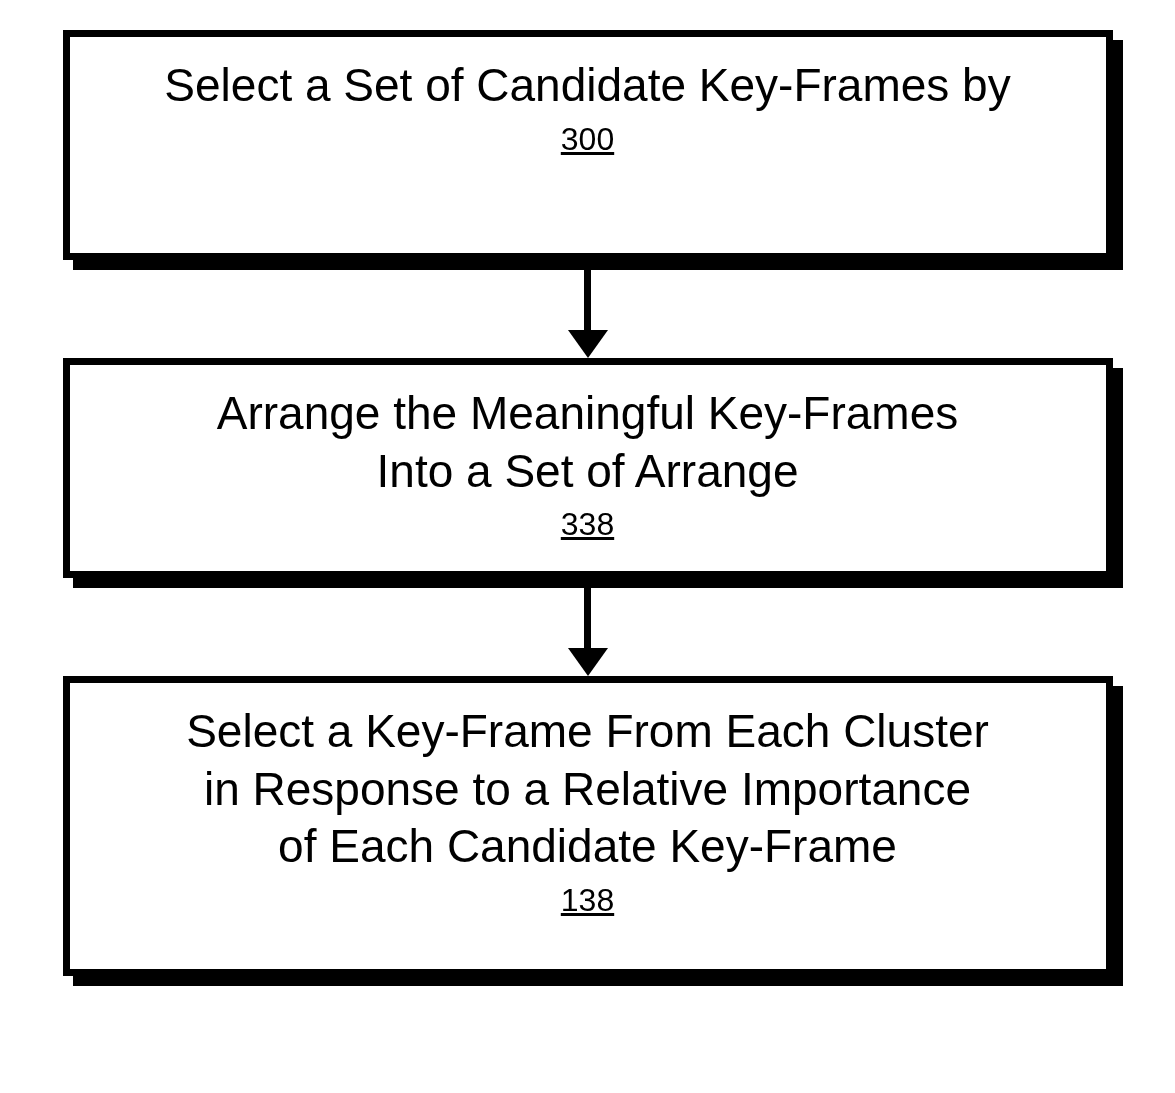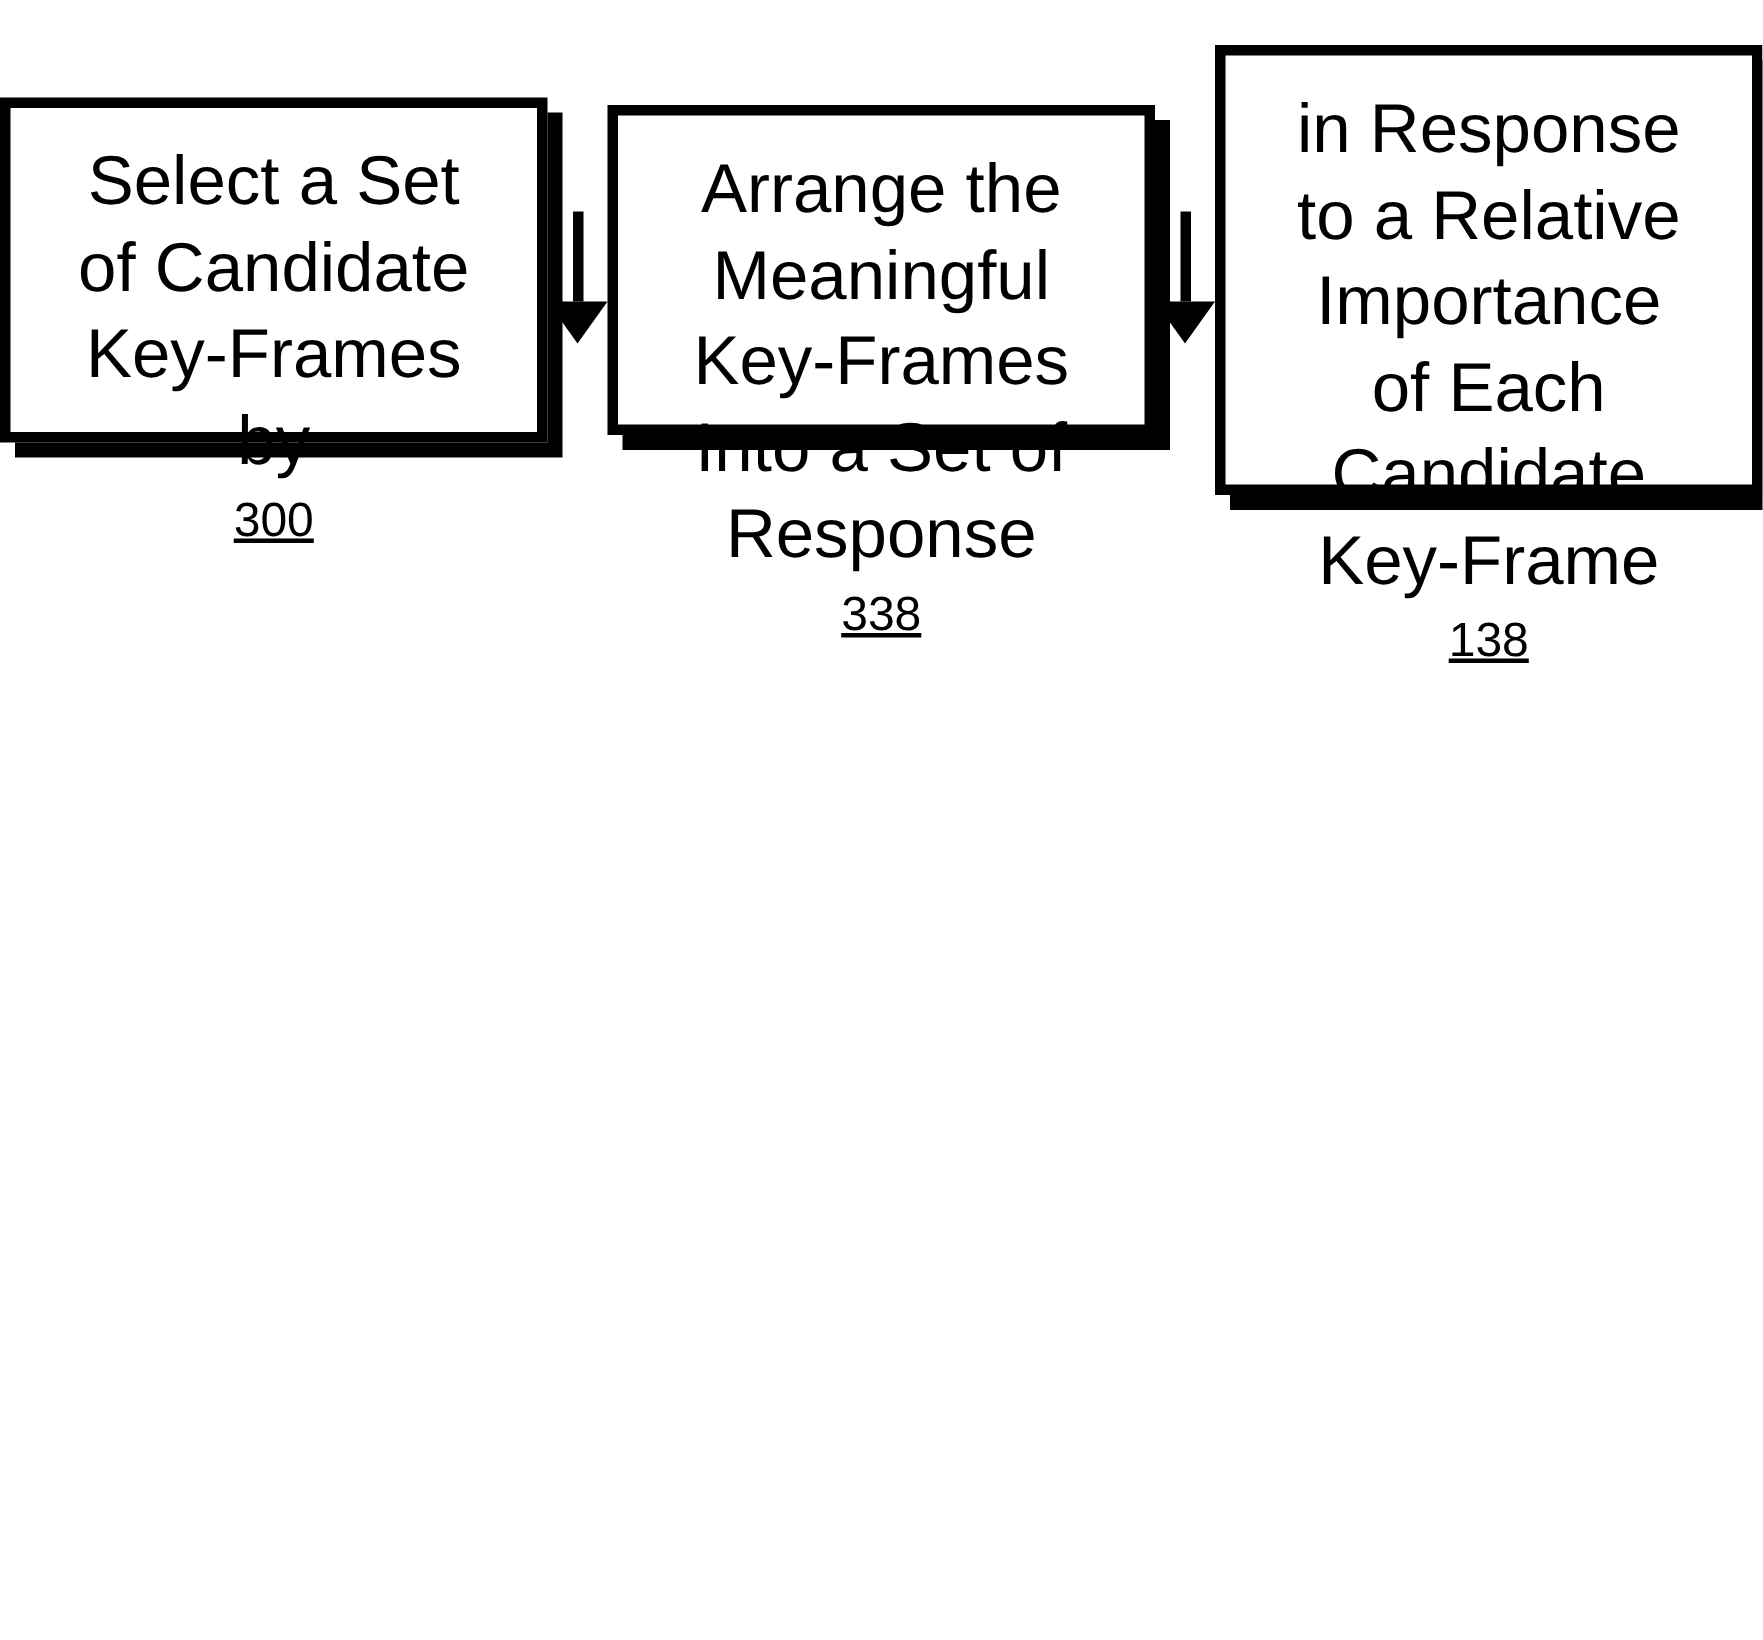--- a/index.html
+++ b/index.html
@@ -12,20 +12,21 @@
       height: 1093px;
       background: #fff;
       font-family: Arial, Helvetica, sans-serif;
       display: flex;
       flex-direction: column;
       align-items: center;
       padding-top: 30px;
     }
     .flowchart {
       display: flex;
+      flex-direction: column;
       align-items: center;
       width: 100%;
     }
     .box {
       width: 1050px;
       border: 7px solid #000;
       background: #fff;
       padding: 20px 30px;
       text-align: center;
       position: relative;
@@ -83,28 +84,29 @@
     <div class="box-ref">300</div>
   </div>
 
   <div class="arrow">
     <div class="arrow-line"></div>
     <div class="arrow-head"></div>
   </div>
 
   <div class="box box2">
     <div class="box-text">Arrange the Meaningful Key-Frames</div>
-    <div class="box-text">Into a Set of Response</div>
+    <div class="box-text">Into a Set of Arrange</div>
     <div class="box-ref">338</div>
   </div>
 
   <div class="arrow">
     <div class="arrow-line"></div>
     <div class="arrow-head"></div>
   </div>
 
   <div class="box box3">
+    <div class="box-text">Select a Key-Frame From Each Cluster</div>
     <div class="box-text">in Response to a Relative Importance</div>
     <div class="box-text">of Each Candidate Key-Frame</div>
     <div class="box-ref">138</div>
   </div>
 
 </div>
 
 </body></html>

